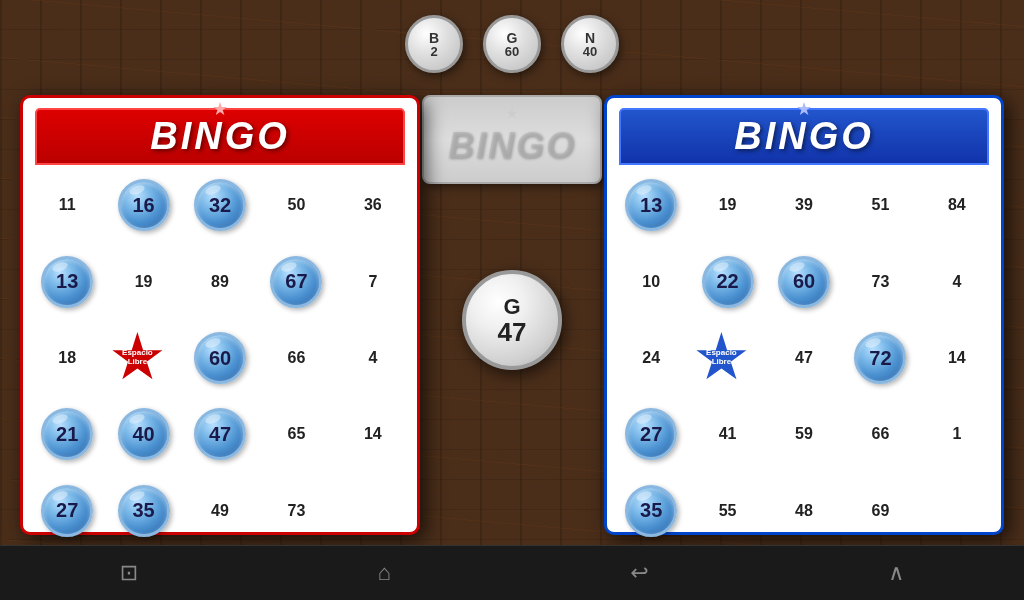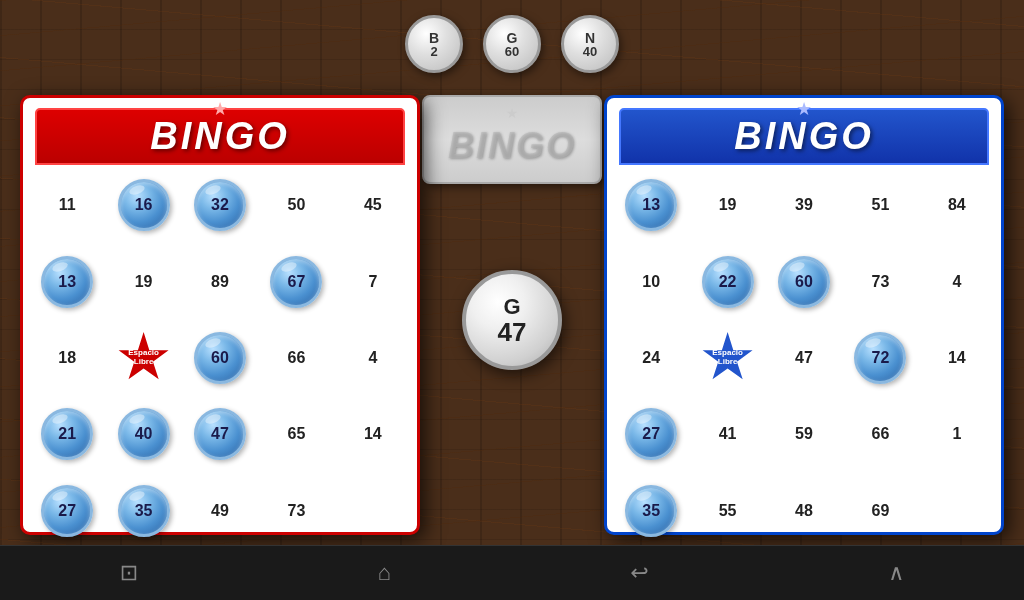--- a/index.html
+++ b/index.html
@@ -247,21 +247,21 @@
     .chip {
       width: 52px;
       height: 52px;
       border-radius: 50%;
       background: radial-gradient(circle at 35% 30%, #b8e0ff 0%, #7ab8e8 30%, #4a90d0 60%, #2a60a0 100%);
       border: 3px solid #8ab8e0;
       display: flex;
       align-items: center;
       justify-content: center;
       color: #1a1a4a;
-      font-size: 16px;
+      font-size: 20px;
       font-weight: bold;
       box-shadow: inset 0 2px 4px rgba(255,255,255,0.4), 2px 2px 5px rgba(0,0,0,0.3);
       position: relative;
     }
 
     .chip::before {
       content: '';
       position: absolute;
       top: 4px;
       left: 8px;
@@ -300,21 +300,21 @@
       color: white;
       text-align: center;
       line-height: 1.1;
       z-index: 1;
     }
 
     
     .free-cell {
       display: flex;
       align-items: center;
-      justify-content: center;
+      justify-content: flex-start;
     }
   </style>
 </head>
 <body>
 
 <div class="wood-overlay"></div>
 
 <div class="top-balls">
   <div class="ball">
     <span class="letter">B</span>
@@ -354,21 +354,21 @@
       <div class="cell">
           <div class="chip">16</div>
         </div>
       <div class="cell">
           <div class="chip">32</div>
         </div>
       <div class="cell">
           <span>50</span>
         </div>
       <div class="cell">
-          <span>45</span>
+          <span>36</span>
         </div>
 
       <div class="cell">
           <div class="chip">13</div>
         </div>
       <div class="cell">
           <span>19</span>
         </div>
       <div class="cell">
           <span>89</span>

